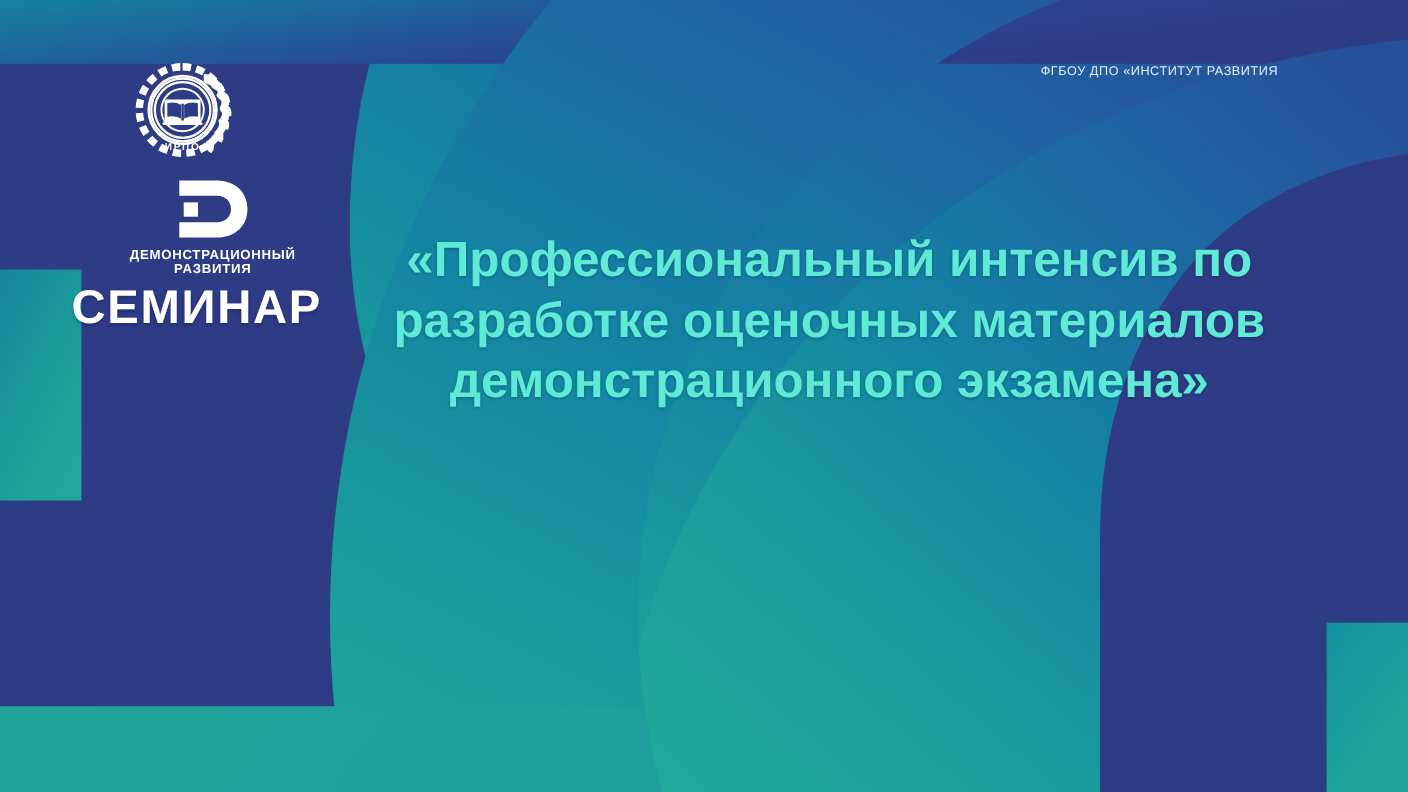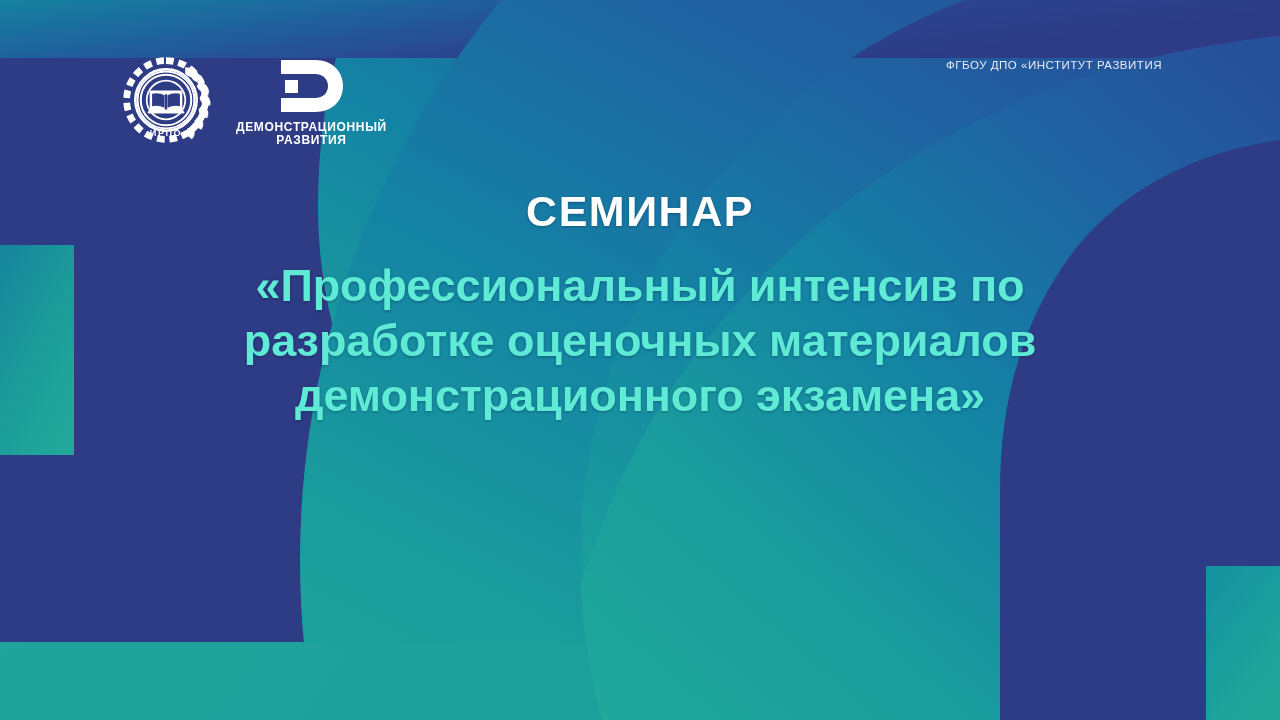--- a/index.html
+++ b/index.html
@@ -8,21 +8,21 @@
     background:#2E3B85;
     font-family:"Liberation Sans","DejaVu Sans",sans-serif;
   }
 
   
   #bg-art{position:absolute;inset:0;width:1280px;height:720px;}
 
   
   #logo-row{
     position:absolute;left:118px;top:52px;
-    display:flex;align-items:flex-start;gap:22px;
+    display:flex;align-items:flex-start;gap:8px;flex-direction:column;
   }
   #irpo-logo{width:96px;height:96px;display:block;}
   #de-logo{display:flex;flex-direction:column;align-items:center;padding-top:6px;}
   #de-mark{width:72px;height:56px;display:block;}
   .de-line{
     color:#ffffff;font-weight:bold;letter-spacing:.055em;
     font-size:12px;line-height:12.5px;text-align:center;white-space:nowrap;
   }
   #de-text{margin-top:7px;}
 
@@ -31,21 +31,21 @@
     position:absolute;right:118px;top:58px;text-align:center;
   }
   #institute div{
     color:#e8ecf6;font-size:11.5px;line-height:15.5px;
     letter-spacing:.045em;white-space:nowrap;font-weight:normal;
   }
 
   
   #title-block{
     position:absolute;left:0;right:0;top:186px;
-    display:flex;flex-direction:column;align-items:center;
+    display:flex;flex-direction:row;align-items:center;
     padding:0 65px;box-sizing:border-box;
   }
   #kicker{
     color:#ffffff;font-weight:bold;font-size:43px;line-height:50px;
     letter-spacing:.035em;text-align:center;
     text-shadow:0 1px 3px rgba(10,18,60,.33);
   }
   #headline{
     margin-top:22px;color:#5eead4;font-weight:bold;
     font-size:45px;line-height:55px;text-align:center;

